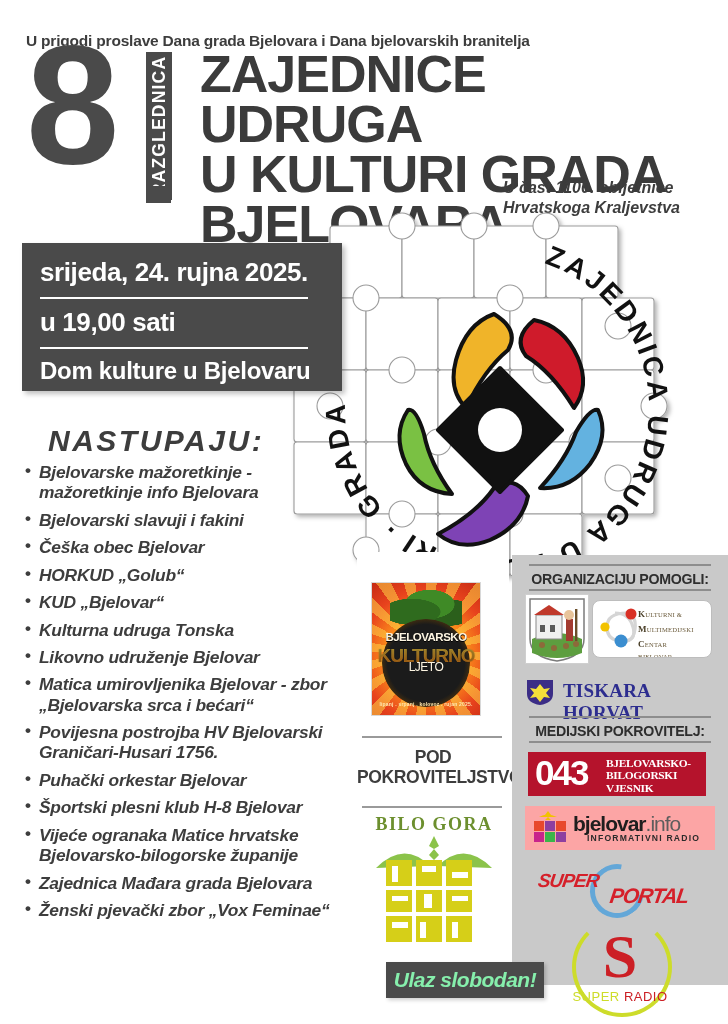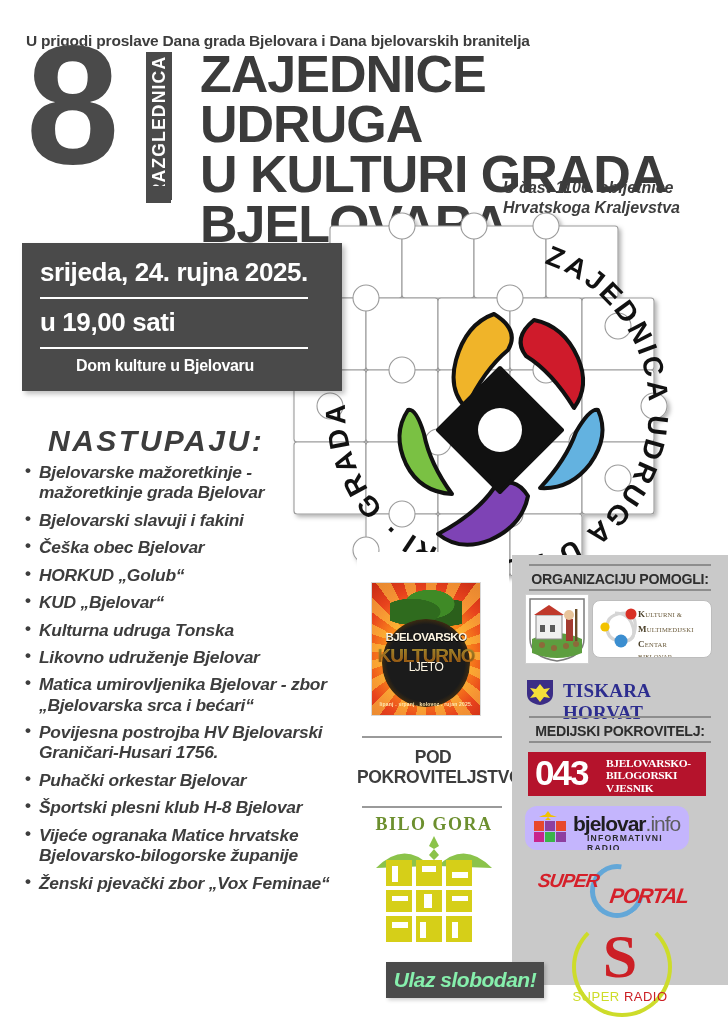--- a/index.html
+++ b/index.html
@@ -54,21 +54,21 @@
   
   .datebox{
     position:absolute;left:22px;top:243px;width:320px;height:148px;
     background:#4a4a4a;color:#ffffff;
     box-shadow:3px 3px 5px rgba(0,0,0,.25);
     padding:14px 18px 0 18px;box-sizing:border-box;
   }
   .datebox .l1{font-size:26px;font-weight:bold;letter-spacing:-0.4px;}
   .datebox .rule{height:2px;background:#ffffff;margin:9px 0 8px 0;width:268px;}
   .datebox .l2{font-size:26px;font-weight:bold;letter-spacing:-0.4px;}
-  .datebox .l3{font-size:16px;font-weight:bold;letter-spacing:-0.3px;margin-left:36px;}
+  .datebox .l3{font-size:24px;font-weight:bold;letter-spacing:-0.3px;}
 
   
   .nast-head{
     position:absolute;left:48px;top:424px;
     font-size:30px;font-weight:bold;font-style:italic;
     letter-spacing:2.5px;color:#3d3d3d;
   }
   .perf{
     position:absolute;left:24px;top:462px;width:330px;
   }
@@ -204,22 +204,22 @@
     font-size:35px;font-weight:bold;color:#ffffff;letter-spacing:-2px;
   }
   .m043 .wds{
     position:absolute;left:78px;top:5px;width:96px;
     font-family:"Liberation Serif", serif;
     font-size:11.4px;line-height:1.08;font-weight:bold;color:#ffffff;letter-spacing:-0.3px;
   }
   .m043 .wds span{display:block;}
 
   .binfo{
-    position:absolute;left:525px;top:806px;width:164px;height:44px;
-    background:#c4b5fd;overflow:hidden;border-radius:12px;
+    position:absolute;left:525px;top:806px;width:190px;height:44px;
+    background:#fca5a5;overflow:hidden;
   }
   .binfo-txt{
     position:absolute;left:48px;top:6px;
     font-size:21px;font-weight:bold;color:#1e1e1e;letter-spacing:-1px;
   }
   .binfo-txt i{font-style:normal;font-weight:normal;color:#5d5d5d;}
   .binfo-sub{
     position:absolute;left:62px;top:27px;
     font-size:8.6px;font-weight:bold;color:#2b2b2b;letter-spacing:1.2px;
   }
@@ -379,32 +379,33 @@
   <div class="datebox">
     <div class="l1">srijeda, 24. rujna 2025.</div>
     <div class="rule"></div>
     <div class="l2">u 19,00 sati</div>
     <div class="rule"></div>
     <div class="l3">Dom kulture u Bjelovaru</div>
   </div>
 
   <div class="nast-head">NASTUPAJU:</div>
   <ul class="perf" id="performers-list">
-      <li>Bjelovarske mažoretkinje - mažoretkinje grada Bjelovar</li>
+      <li>Bjelovarske mažoretkinje - mažoretkinje info Bjelovara</li>
       <li>Bjelovarski slavuji i fakini</li>
       <li>Češka obec Bjelovar</li>
       <li>HORKUD „Golub“</li>
       <li>KUD „Bjelovar“</li>
       <li>Kulturna udruga Tonska</li>
       <li>Likovno udruženje Bjelovar</li>
       <li>Matica umirovljenika Bjelovar - zbor „Bjelovarska srca i bećari“</li>
       <li>Povijesna postrojba HV Bjelovarski Graničari-Husari 1756.</li>
       <li>Puhački orkestar Bjelovar</li>
       <li>Športski plesni klub H-8 Bjelovar</li>
       <li>Vijeće ogranaka Matice hrvatske Bjelovarsko-bilogorske županije</li>
+      <li>Zajednica Mađara grada Bjelovara</li>
       <li>Ženski pjevački zbor „Vox Feminae“</li>
     </ul>
 
   <div class="centercol"></div>
 
   <div class="bkl-poster">
     <div class="bkl-rays"></div>
     <div class="bkl-tree"></div>
     <div class="bkl-circle"></div>
     <div class="bkl-t1">BJELOVARSKO</div>

